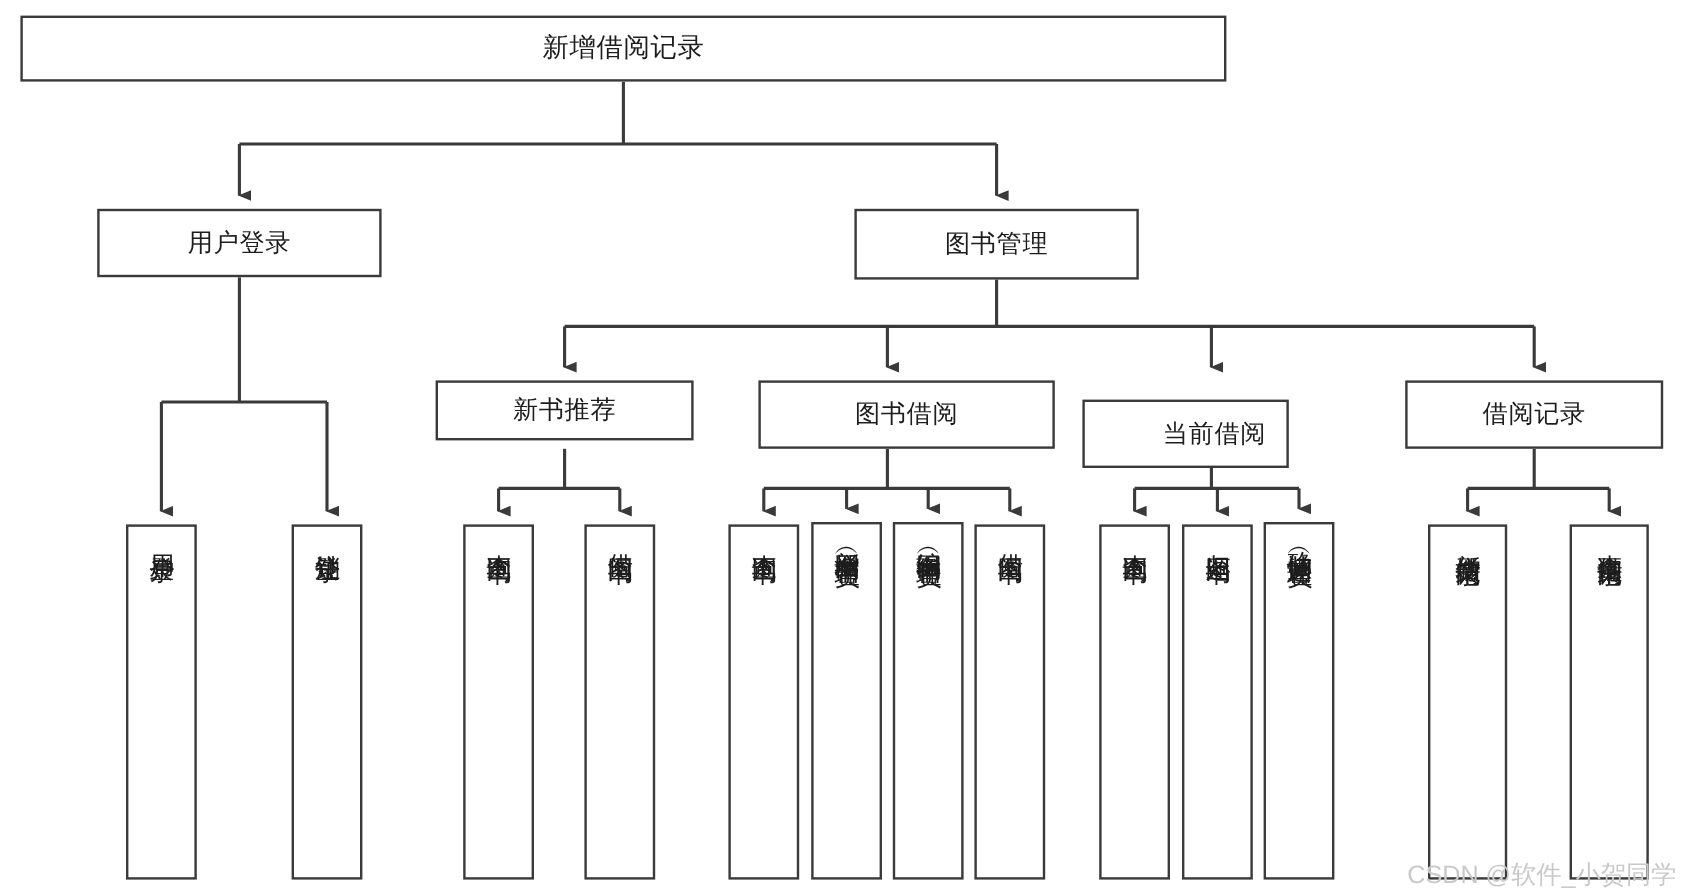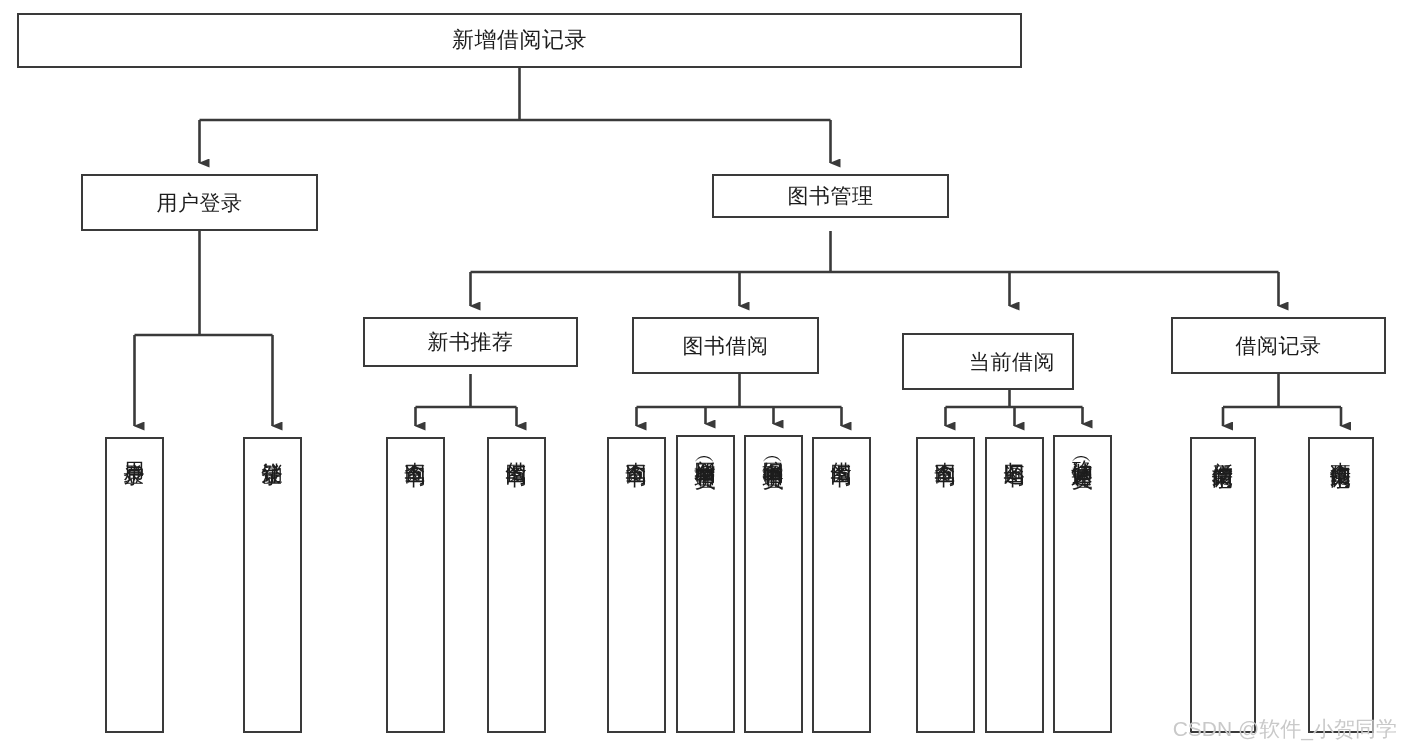--- a/index.html
+++ b/index.html
@@ -122,27 +122,27 @@
       </g>
   </svg>
 
   <div id="node-group">
       <div class="node horiz root" style="left: 17px; top: 13px; width: 1005px; height: 55px;">
         <span class="node-label">新增借阅记录</span>
       </div>
       <div class="node horiz" style="left: 81px; top: 174px; width: 237px; height: 57px;">
         <span class="node-label">用户登录</span>
       </div>
-      <div class="node horiz" style="left: 712px; top: 174px; width: 237px; height: 44px; justify-content: center;">
+      <div class="node horiz" style="left: 712px; top: 174px; width: 237px; height: 59px; justify-content: center;">
         <span class="node-label">图书管理</span>
       </div>
       <div class="node horiz" style="left: 363px; top: 317px; width: 215px; height: 50px;">
         <span class="node-label">新书推荐</span>
       </div>
-      <div class="node horiz" style="left: 632px; top: 317px; width: 187px; height: 57px;">
+      <div class="node horiz" style="left: 632px; top: 317px; width: 247px; height: 57px;">
         <span class="node-label">图书借阅</span>
       </div>
       <div class="node horiz" style="left: 902px; top: 333px; width: 172px; height: 57px; padding-left: 48px;">
         <span class="node-label">当前借阅</span>
       </div>
       <div class="node horiz" style="left: 1171px; top: 317px; width: 215px; height: 57px;">
         <span class="node-label">借阅记录</span>
       </div>
       <div class="node vert" style="left: 105px; top: 437px; width: 59px; height: 296px;">
         <span class="node-label">用户登录</span>

